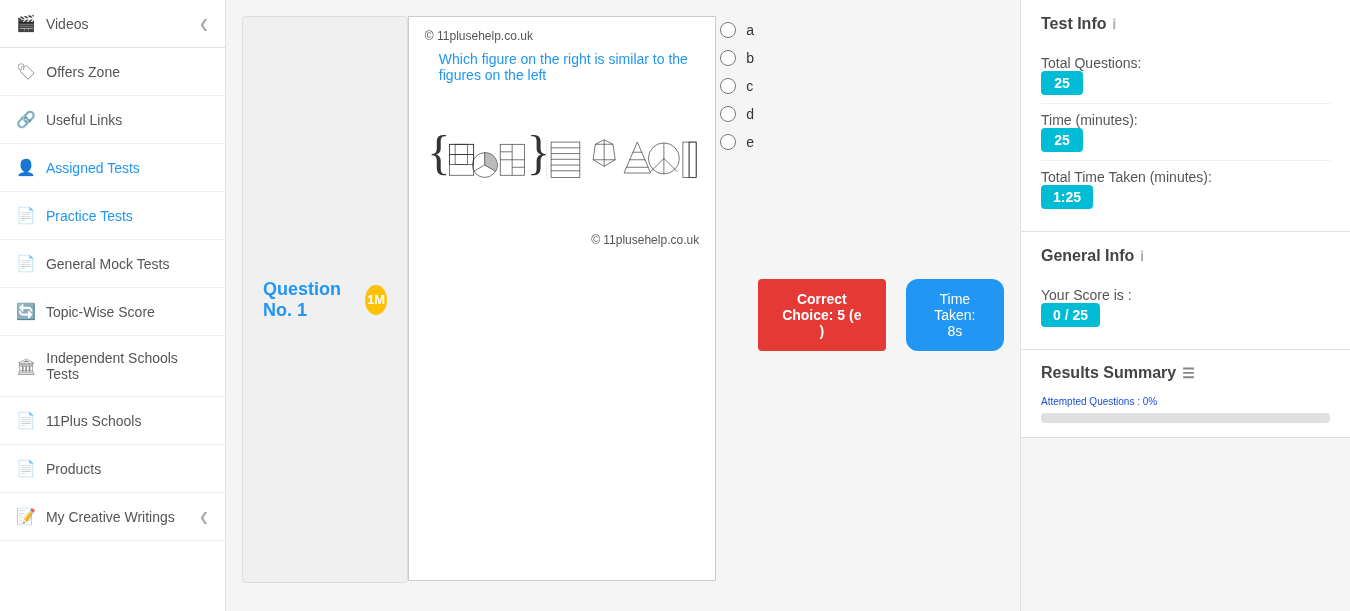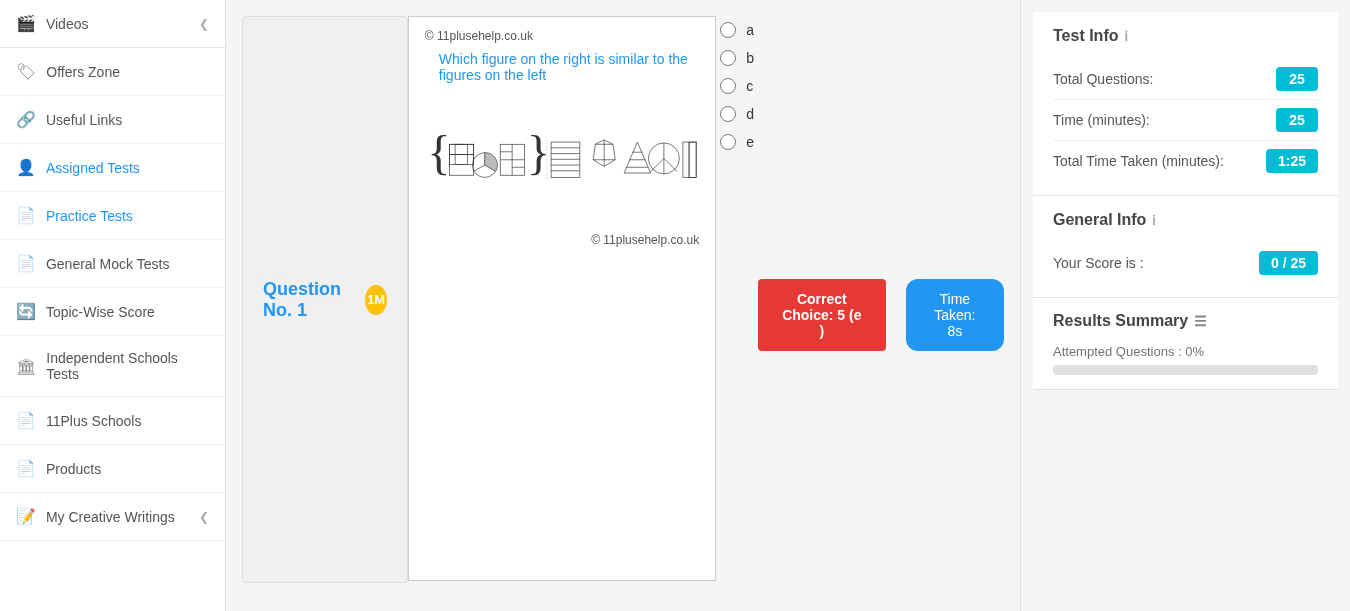--- a/index.html
+++ b/index.html
@@ -154,43 +154,44 @@
       cursor: pointer;
     }
 
     
     .right-panel {
       width: 330px;
       background: #f5f5f5;
       border-left: 1px solid #e0e0e0;
       height: 611px;
       overflow-y: auto;
-      padding: 12px;
+      padding: 0;
       flex-shrink: 0;
     }
     .panel-section {
       background: #fff;
       border-bottom: 1px solid #e0e0e0;
       padding: 14px 20px;
     }
     .panel-section-title {
       font-size: 16px;
       font-weight: bold;
       color: #444;
       margin-bottom: 14px;
       display: flex;
       align-items: center;
       gap: 6px;
     }
     .panel-row {
       display: flex;
-      align-items: center;
+      align-items: flex-start;
       justify-content: space-between;
       padding: 8px 0;
       border-bottom: 1px solid #f0f0f0;
+      flex-direction: column;
     }
     .panel-row:last-child { border-bottom: none; }
     .panel-label { color: #555; font-size: 14px; }
     .badge-cyan {
       background: #00BCD4;
       color: #fff;
       border-radius: 4px;
       padding: 4px 12px;
       font-weight: bold;
       font-size: 14px;
@@ -200,21 +201,21 @@
     .info-icon { color: #aaa; font-size: 14px; cursor: pointer; }
     .score-badge {
       background: #00BCD4;
       color: #fff;
       border-radius: 4px;
       padding: 4px 12px;
       font-weight: bold;
       font-size: 14px;
     }
     .results-icon { color: #888; font-size: 14px; }
-    .progress-label { color: #737373; font-size: 13px; margin-bottom: 6px; }
+    .progress-label { color: #1d4ed8; font-size: 10px; margin-bottom: 6px; }
     .progress-bar-wrap {
       background: #e0e0e0;
       border-radius: 4px;
       height: 10px;
       width: 100%;
     }
     .progress-bar-fill {
       background: #00BCD4;
       height: 10px;
       border-radius: 4px;

